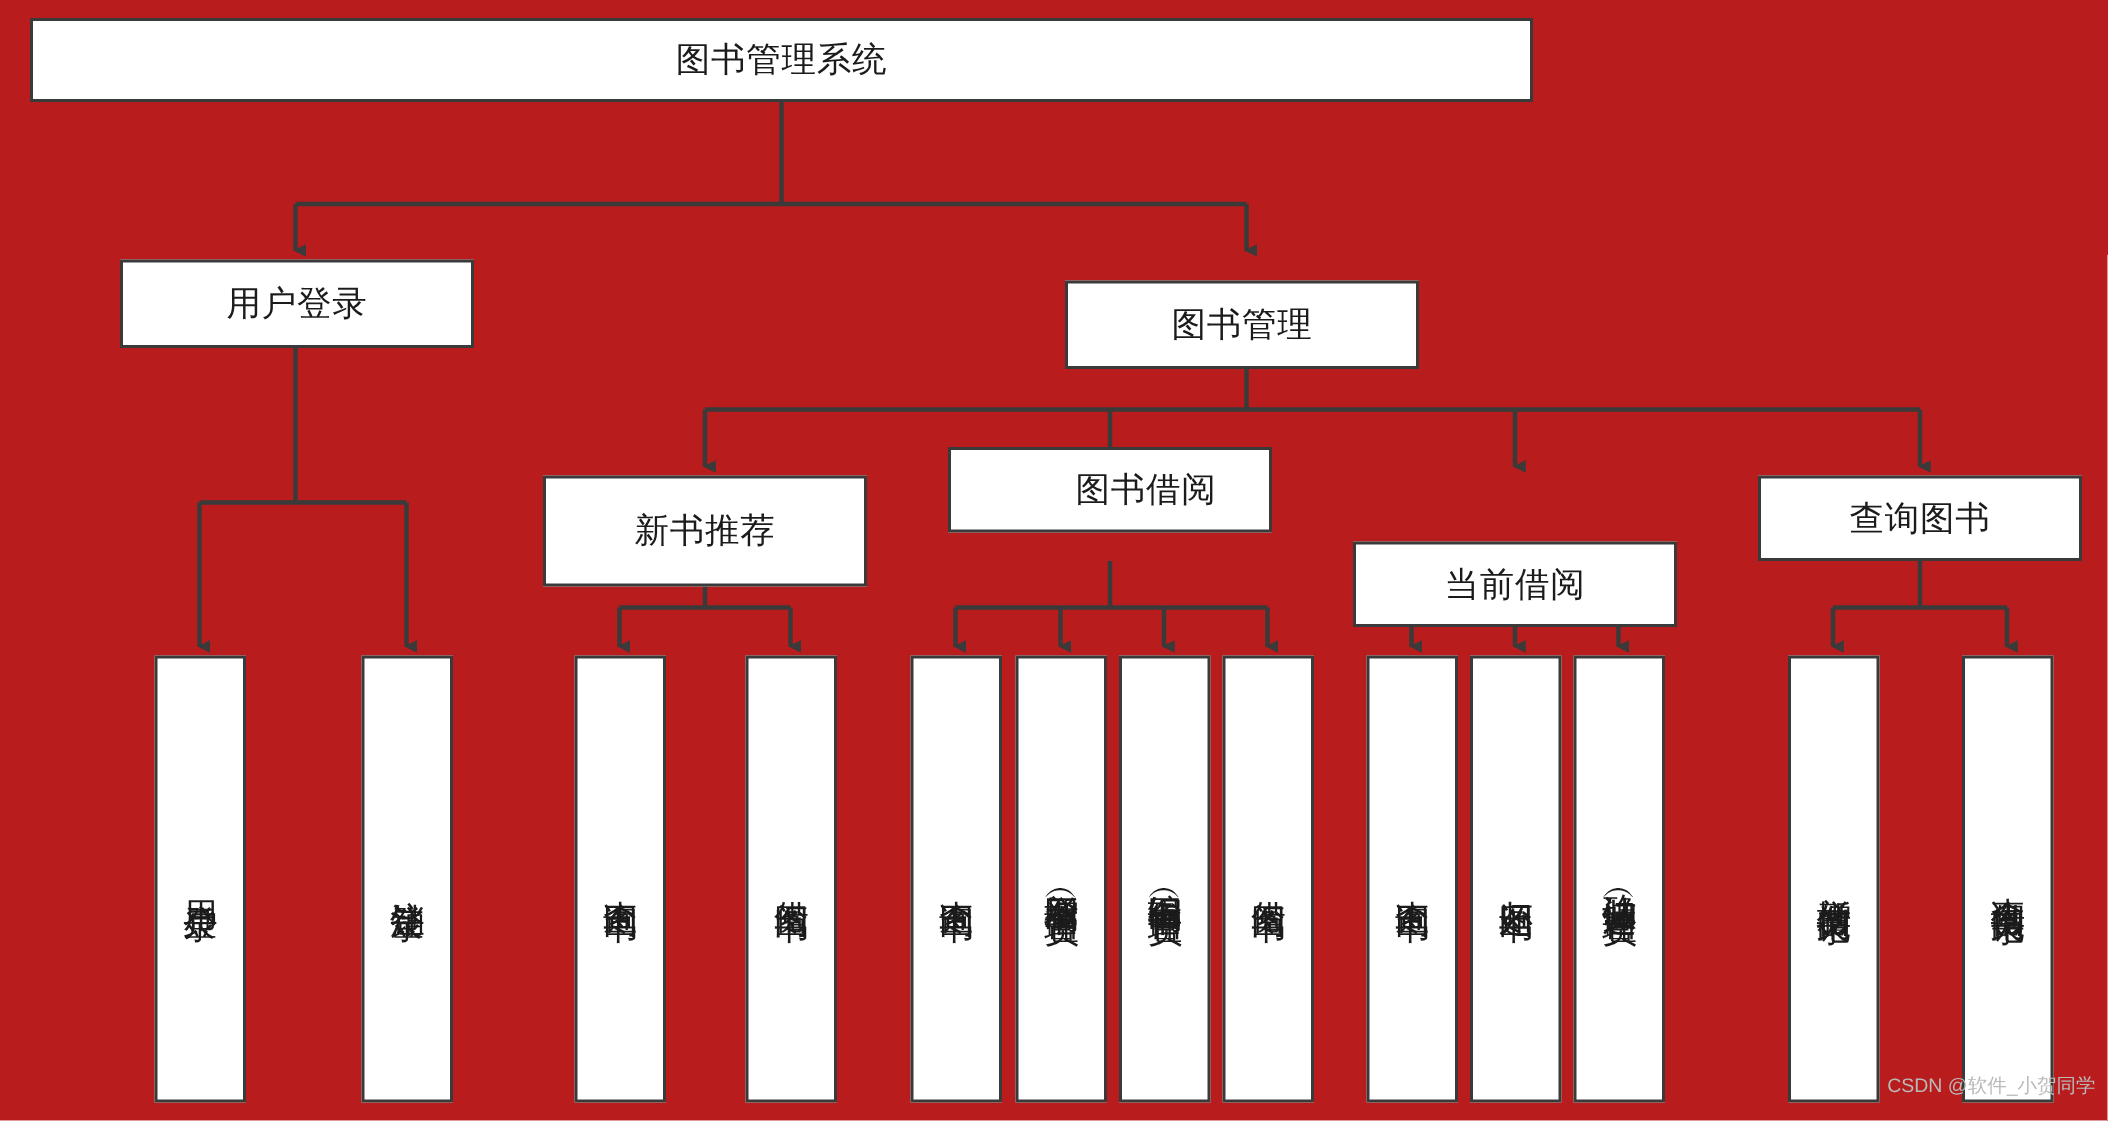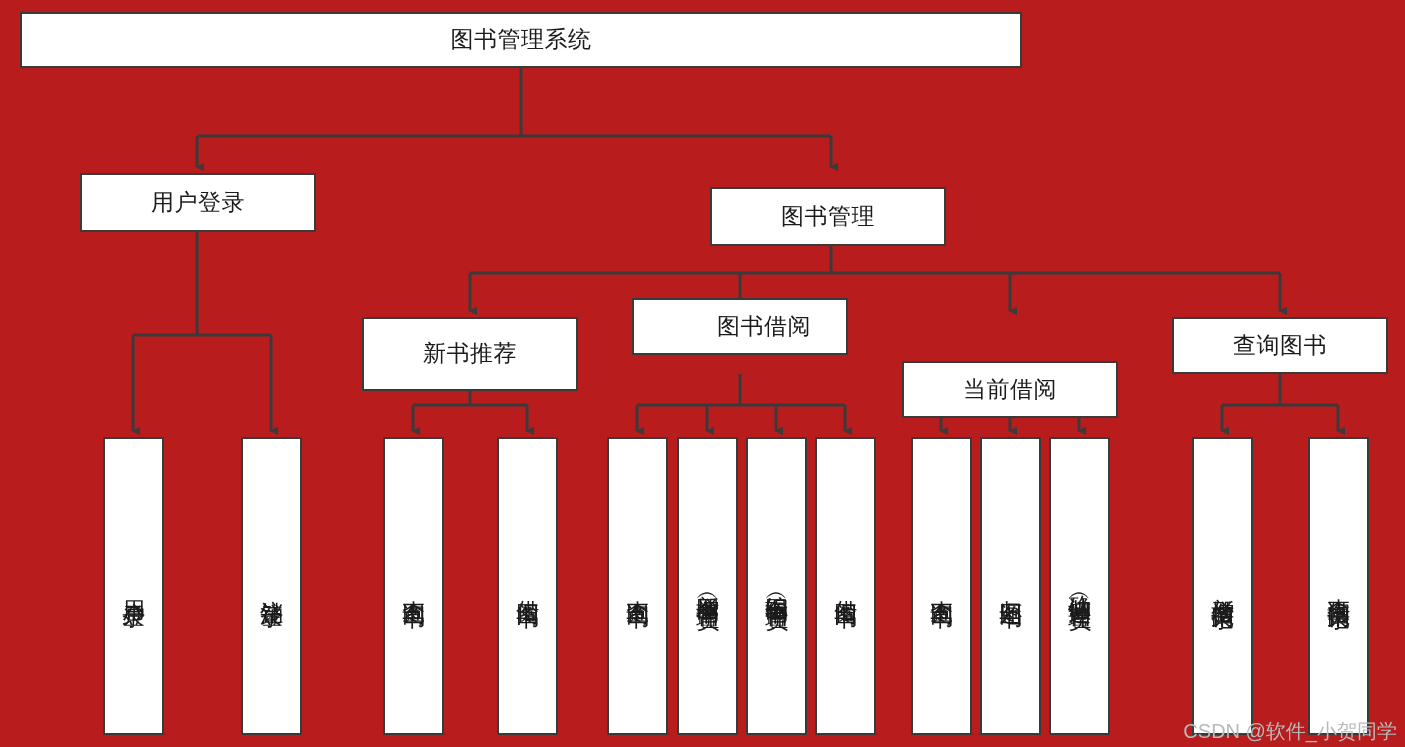--- a/index.html
+++ b/index.html
@@ -49,22 +49,22 @@
     padding: 8px 0;
   }
   .node.vert .vtext {
     writing-mode: vertical-rl;
     text-orientation: upright;
     white-space: nowrap;
   }
   #watermark {
     position: absolute;
     right: 8px;
-    bottom: 2px;
-    font-size: 20px;
+    bottom: 14px;
+    font-size: 13px;
     color: #b9b9b9;
     z-index: 5;
     white-space: nowrap;
     user-select: none;
   }
 </style>
 </head>
 <body>
 
 <div id="canvas">

